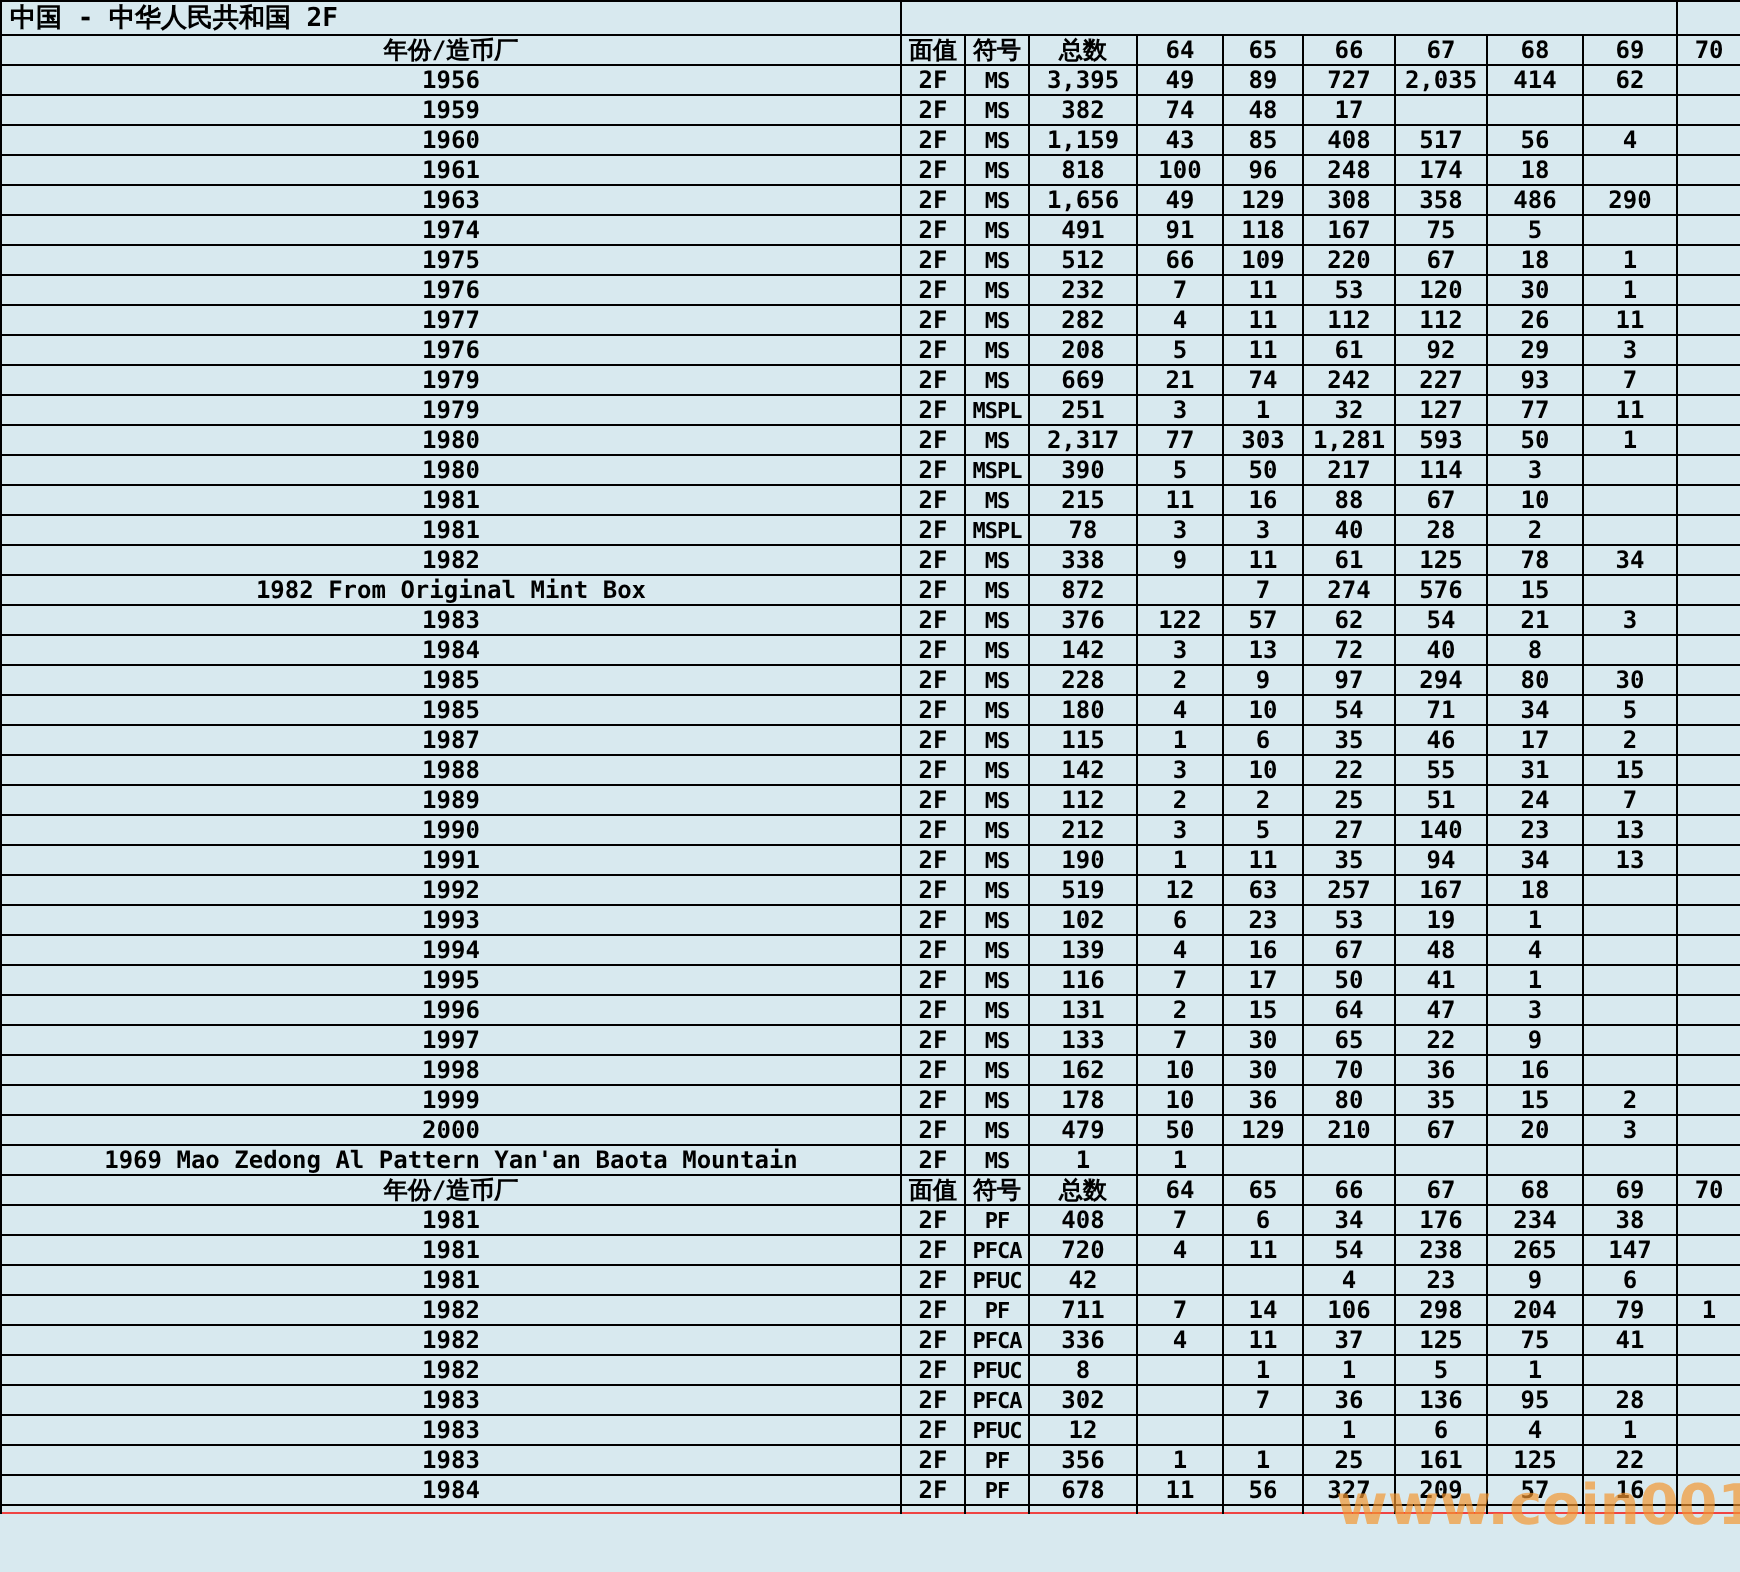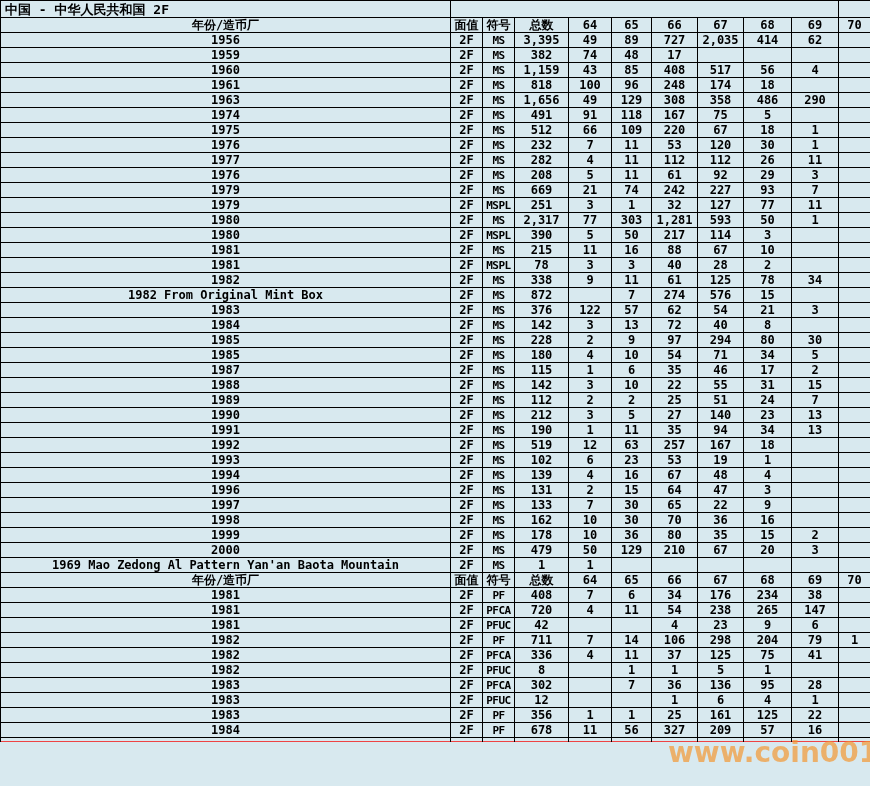--- a/index.html
+++ b/index.html
@@ -450,20 +450,33 @@
           <td>139</td>
           <td>4</td>
           <td>16</td>
           <td>67</td>
           <td>48</td>
           <td>4</td>
           <td></td>
           <td></td>
         </tr>
         <tr>
+          <td>1995</td>
+          <td>2F</td>
+          <td class="sym">MS</td>
+          <td>116</td>
+          <td>7</td>
+          <td>17</td>
+          <td>50</td>
+          <td>41</td>
+          <td>1</td>
+          <td></td>
+          <td></td>
+        </tr>
+        <tr>
           <td>1996</td>
           <td>2F</td>
           <td class="sym">MS</td>
           <td>131</td>
           <td>2</td>
           <td>15</td>
           <td>64</td>
           <td>47</td>
           <td>3</td>
           <td></td>

